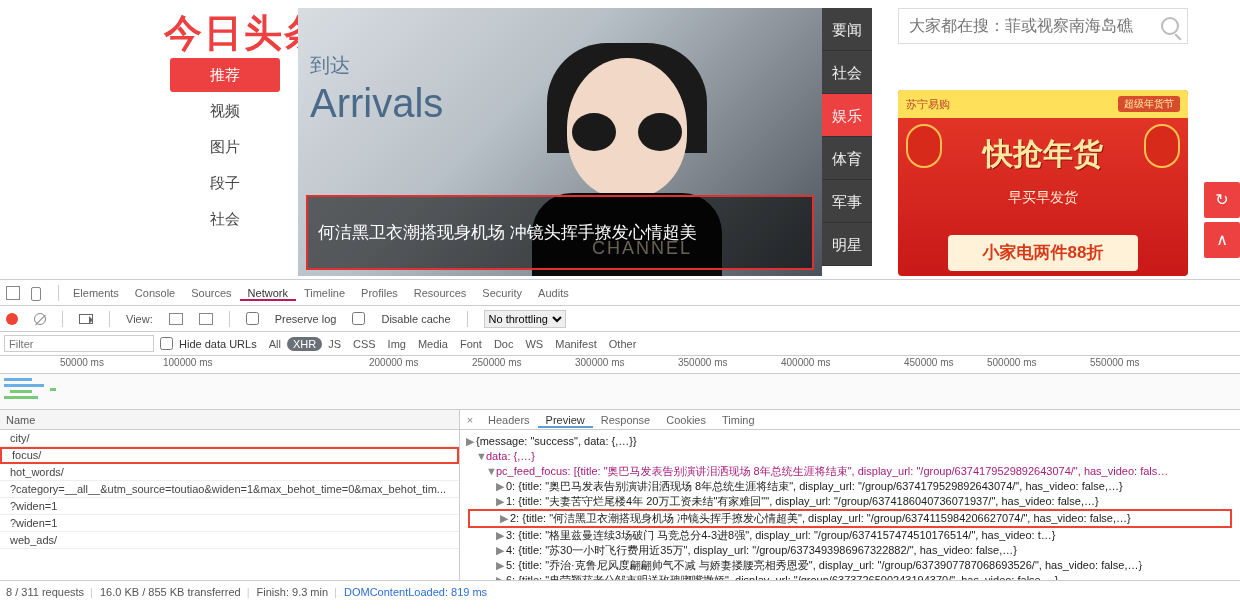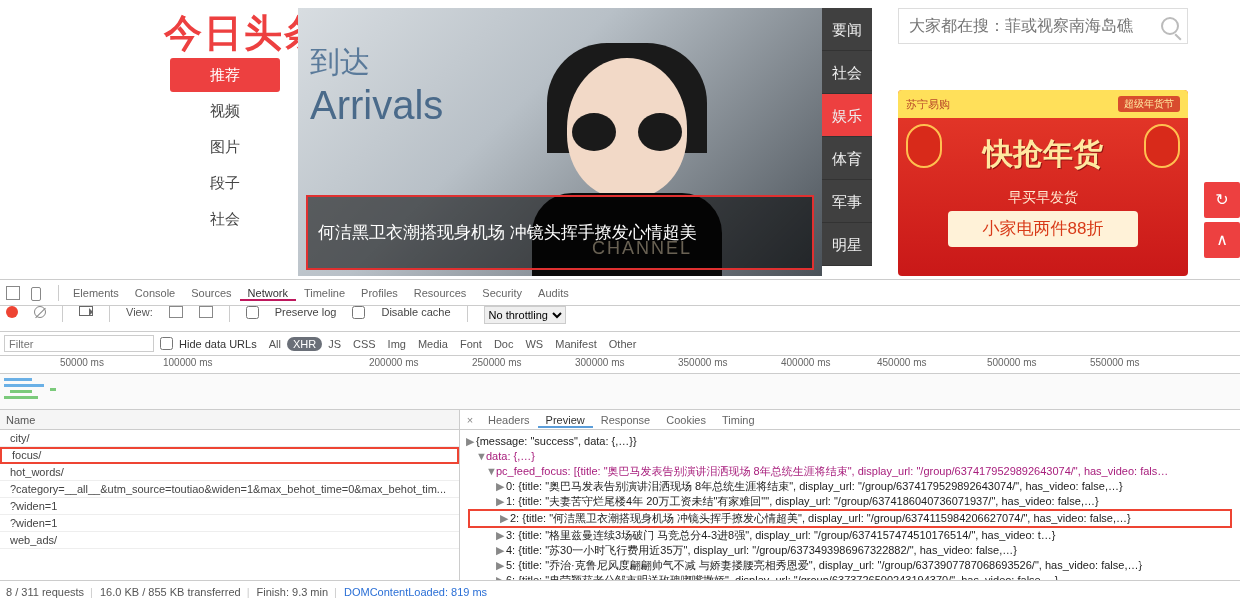--- a/index.html
+++ b/index.html
@@ -4,21 +4,21 @@
 <style>
 * { margin:0; padding:0; box-sizing:border-box; font-family:"Microsoft YaHei",Arial,sans-serif; }
 body { background:#fff; font-size:12px; color:#333; width:1240px; }
 .top { height:279px; position:relative; background:#fff; }
 .logo { position:absolute; left:164px; top:8px; font-size:38px; font-weight:bold; color:#ed4040; letter-spacing:2px; }
 .leftnav { position:absolute; left:170px; top:58px; width:110px; }
 .leftnav .item { height:34px; line-height:34px; text-align:center; font-size:15px; color:#444; cursor:pointer; margin-bottom:2px; }
 .leftnav .item.active { background:#ed4040; color:#fff; border-radius:3px; }
 .hero { position:absolute; left:298px; top:8px; width:524px; height:268px; background:linear-gradient(135deg,#d8dde1 0%,#b8c0c7 40%,#4a5158 100%); overflow:hidden; }
 .hero .sign { position:absolute; left:12px; top:28px; color:#4a6a8a; font-size:40px; font-family:Arial; font-weight:300;}
-.hero .sign .cn { font-size:30px; color:#5a7a9a;text-align:right;}
+.hero .sign .cn { font-size:20px; color:#5a7a9a;text-align:right;}
 .hero .person { position:absolute; right:80px; top:30px; width:230px; height:240px; }
 .hero .face { width:120px;height:140px;background:#f2d9c7;border-radius:50% 50% 45% 45%;position:absolute;left:55px;top:20px;}
 .hero .hair { width:160px;height:110px;background:#1a1a1a;border-radius:60px 60px 0 0;position:absolute;left:35px;top:5px;}
 .hero .glasses { position:absolute; left:60px; top:75px; width:110px; height:38px;}
 .hero .glasses .lens { width:44px;height:38px;background:#1a1a1a;border-radius:50%;position:absolute;}
 .hero .glasses .lens.l{left:0;} .hero .glasses .lens.r{right:0;}
 .hero .body { position:absolute; left:20px; top:155px; width:190px; height:120px; background:#0a0a0a; border-radius:40px 40px 0 0;}
 .hero .chtxt { position:absolute; left:80px; top:200px; color:#e8d8b8; font-size:18px; letter-spacing:2px; font-family:Arial;}
 .hero .caption { position:absolute; left:8px; right:8px; bottom:6px; background:rgba(0,0,0,0.55); color:#fff; font-size:17px; padding:24px 10px; border:2px solid #e03030; }
 .rightnav { position:absolute; left:822px; top:8px; width:50px; }
@@ -26,35 +26,35 @@
 .rightnav .ritem.on { background:#ed4040; }
 .search { position:absolute; left:898px; top:8px; width:290px; height:36px; border:1px solid #ddd; }
 .search input { border:none; width:250px; height:34px; padding:0 10px; font-size:16px; outline:none; color:#999;}
 .search .mag { position:absolute; right:8px; top:8px; width:18px;height:18px;border:2px solid #bbb;border-radius:50%;}
 .search .mag:after{content:"";position:absolute;width:2px;height:8px;background:#bbb;left:14px;top:14px;transform:rotate(-45deg);}
 .adbox { position:absolute; left:898px; top:90px; width:290px; height:186px; background:linear-gradient(180deg,#e63a2a 0%,#c91818 100%); border-radius:4px; color:#fff; text-align:center; overflow:hidden;}
 .adbox .ytop{height:28px;background:#ffe05a;display:flex;align-items:center;justify-content:space-between;padding:0 8px;color:#b8472a;font-size:11px;}
 .adbox .ytop .slog{background:#d84c2e;color:#ffe8a0;padding:1px 6px;border-radius:3px;font-size:10px;}
 .adbox .big{font-size:30px;font-weight:bold;margin-top:16px;color:#ffe8a0;text-shadow:1px 1px 0 #8a1010;}
 .adbox .mid{font-size:14px;margin-top:14px;color:#ffe8d0;}
-.adbox .coupon{margin:4px auto 0;width:190px;height:36px;line-height:36px;background:#fff2d8;color:#d83a18;font-size:17px;font-weight:normal;border-radius:4px;}
+.adbox .coupon{margin:28px auto 0;width:190px;height:36px;line-height:36px;background:#fff2d8;color:#d83a18;font-size:17px;font-weight:bold;border-radius:4px;}
 .adbox .lant{position:absolute;width:36px;height:44px;background:#d82a1a;border-radius:18px;border:2px solid #ffc050;}
 .adbox .lant.l1{left:8px;top:34px;} .adbox .lant.l2{right:8px;top:34px;}
 .fabs { position:absolute; right:0; top:182px; width:36px;}
 .fabs .fab{width:36px;height:36px;background:#ed4040;color:#fff;margin-bottom:4px;text-align:center;line-height:36px;font-size:16px;border-radius:2px;cursor:pointer;}
 
 .devtools { border-top:1px solid #ccc; background:#fff; font-family:Menlo,Consolas,monospace; font-size:11px;}
 .dt-tabs { height:26px; border-bottom:1px solid #ccc; display:flex; align-items:center; padding-left:6px;}
 .dt-tabs .ticon{width:14px;height:14px;border:1px solid #888;margin-right:8px;}
 .dt-tabs .ticon.ph{border:none;width:16px;}
 .dt-tabs .ticon.ph:before{content:"";display:block;width:8px;height:12px;border:1px solid #888;border-radius:2px;margin:1px auto;}
 .dt-tabs .sep{width:1px;height:16px;background:#ccc;margin:0 6px;}
 .dt-tabs .tab{padding:0 8px;height:26px;line-height:26px;color:#666;cursor:pointer;}
 .dt-tabs .tab.active{color:#333;border-bottom:2px solid #be185d;margin-bottom:-1px;}
-.dt-tool { height:26px; border-bottom:1px solid #ccc; display:flex; align-items:flex-start; padding-left:6px; gap:16px;}
+.dt-tool { height:26px; border-bottom:1px solid #ccc; display:flex; align-items:center; padding-left:6px; gap:16px;}
 .dt-tool .rec{width:12px;height:12px;background:#e43;border-radius:50%;}
 .dt-tool .stop{width:12px;height:12px;border:1px solid #888;border-radius:50%;position:relative;}
 .dt-tool .stop:after{content:"";position:absolute;left:5px;top:-1px;width:1px;height:14px;background:#888;transform:rotate(45deg);}
 .dt-tool .sep{width:1px;height:16px;background:#ccc;}
 .dt-tool .cam{width:14px;height:10px;border:1px solid #666;position:relative;}
 .dt-tool .cam:after{content:"";position:absolute;right:-5px;top:1px;border:4px solid transparent;border-left-color:#666;}
 .dt-tool .lbl{color:#555;}
 .dt-tool .lbl.link{color:#444;}
 .dt-tool select{font-size:11px;border:1px solid #ccc;height:18px;}
 .dt-tool input[type=checkbox]{margin:0;}
@@ -184,21 +184,21 @@
   </div>
   <div class="dt-time" id="dttime">
       <span class="tick" style="left: 60px;">50000 ms</span>
       <span class="tick" style="left: 163px;">100000 ms</span>
       <span class="tick" style="left: 266px; margin-top: 36px;">150000 ms</span>
       <span class="tick" style="left: 369px;">200000 ms</span>
       <span class="tick" style="left: 472px;">250000 ms</span>
       <span class="tick" style="left: 575px;">300000 ms</span>
       <span class="tick" style="left: 678px;">350000 ms</span>
       <span class="tick" style="left: 781px;">400000 ms</span>
-      <span class="tick" style="left: 877px;">450000 ms</span>
+      <span class="tick" style="left: 904px;">450000 ms</span>
       <span class="tick" style="left: 987px;">500000 ms</span>
       <span class="tick" style="left: 1090px;">550000 ms</span>
       <span class="tick" style="left: 1193px; margin-top: 44px;">600</span>
     </div>
   <div class="dt-wave">
     <div class="bar" style="left:4px;top:4px;width:28px;background:#6ab0e6;"></div>
     <div class="bar" style="left:4px;top:10px;width:40px;background:#6ab0e6;"></div>
     <div class="bar" style="left:10px;top:16px;width:22px;background:#7bca7b;"></div>
     <div class="bar" style="left:4px;top:22px;width:34px;background:#7bca7b;"></div>
     <div class="bar" style="left:50px;top:14px;width:6px;background:#7bca7b;"></div>

